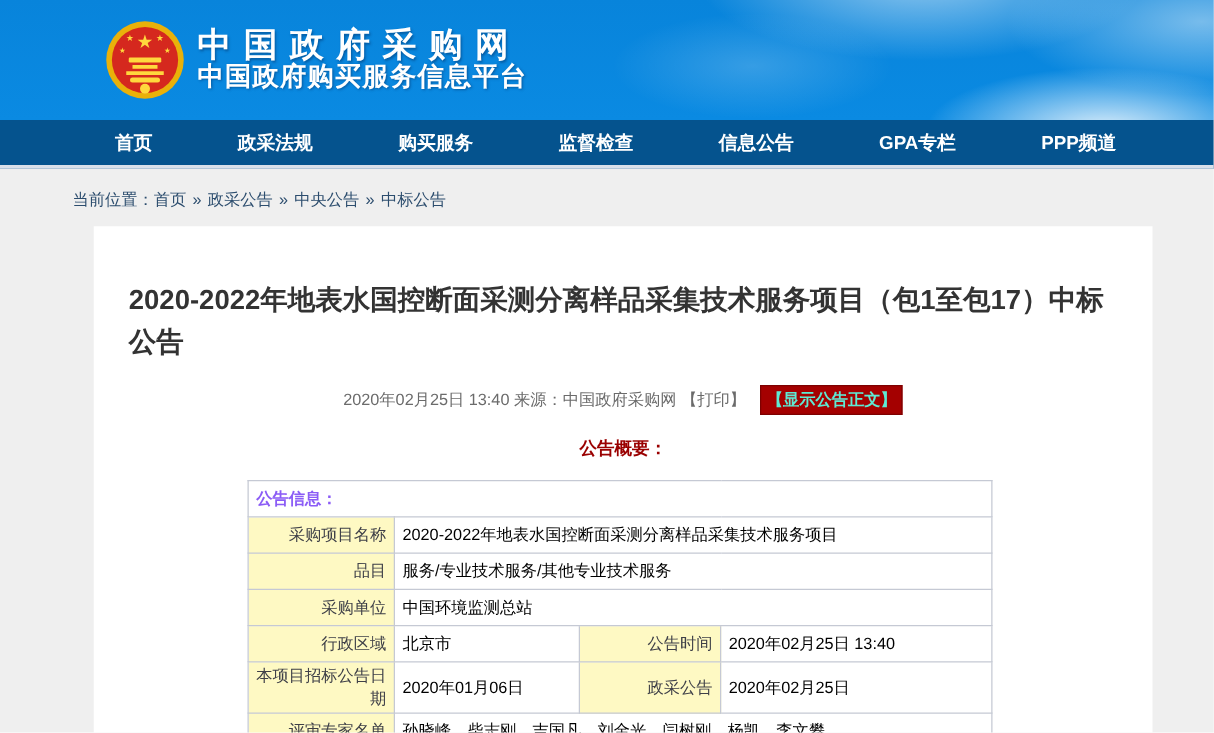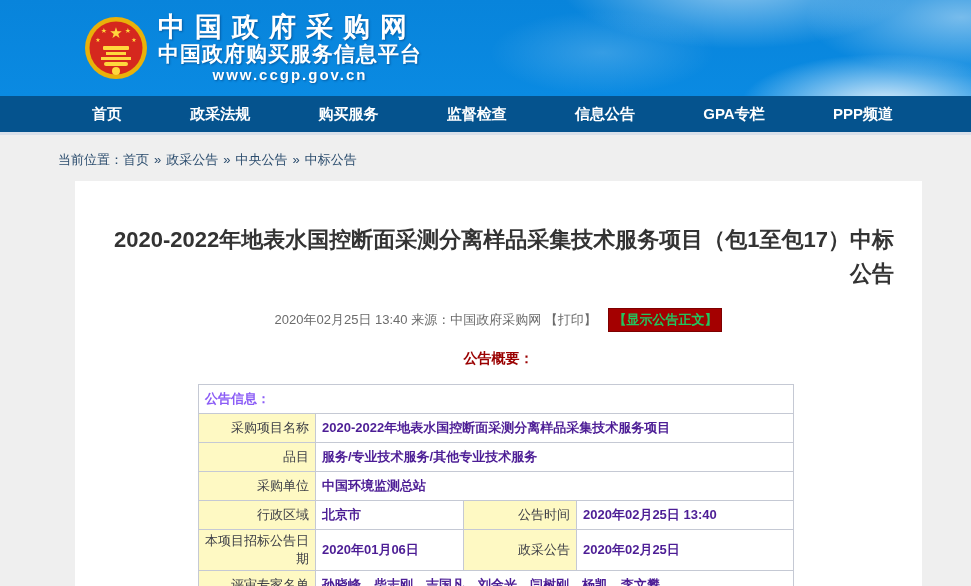--- a/index.html
+++ b/index.html
@@ -31,35 +31,35 @@
         border-bottom:3px solid #D9E0EA; }
   .nav a{ color:#fff; font-size:15px; font-weight:bold; text-decoration:none; white-space:nowrap; }
 
   
   .breadcrumb{ padding:16px 0 12px 58px; font-size:13px; color:#2C4D6E; }
   .breadcrumb a{ color:#2C4D6E; text-decoration:none; }
   .crumb-sep{ margin:0 5px; color:#2C4D6E; }
 
   
   .panel{ margin-left:75px; width:847px; background:#fff; min-height:410px; padding-top:42px; }
-  .article-title{ font-size:22px; font-weight:bold; color:#333; text-align:right;
+  .article-title{ font-size:22px; font-weight:bold; color:#333; text-align:left;
     line-height:1.55; padding:0 28px; }
   .meta{ text-align:center; margin-top:17px; font-size:13px; color:#6B6B6B; }
   .meta .print{ color:#6B6B6B; text-decoration:none; margin-left:0;text-align:center; }
-  .badge-red{ display:inline-block; margin-left:8px; background:#A40000; color:#22c55e;
+  .badge-red{ display:inline-block; margin-left:8px; background:#A40000; color:#5eead4;
     font-weight:bold; font-size:13px; padding:2px 4px; text-decoration:none;
     border:1px solid #7E0000; }
   .summary-head{ text-align:center; margin-top:18px; font-size:14px; font-weight:bold; color:#9A0000; }
 
   
   table.info{ border-collapse:collapse; margin:16px 0 0 123px; width:595px; table-layout:fixed;
     font-size:13px; color:#333; }
   table.info td{ border:1px solid #C5C9D4; height:29px; padding:2px 6px; vertical-align:middle; }
   td.lbl{ background:#fef9c3; color:#3F4048; text-align:right; }
-  td.val{ font-weight:bold; color:#4c1d95; text-align:left; padding-left:9px;margin-top:24px; }
+  td.val{ font-weight:normal; color:#000000; text-align:left; padding-left:9px;margin-top:24px; }
   td.hdr{ font-weight:bold; color:#8b5cf6; padding-left:9px; }
   col.c1{ width:117px; } col.c2{ width:148px; } col.c3{ width:113px; } col.c4{ width:217px; }
 </style>
 </head>
 <body>
 
 <header class="banner">
   <svg class="emblem" viewBox="0 0 64 64">
     <circle cx="32" cy="32" r="31" fill="#E9B10A"></circle>
     <circle cx="32" cy="32" r="26.5" fill="#D5281E"></circle>
@@ -70,21 +70,20 @@
     <text x="50" y="26" font-size="6" text-anchor="middle" fill="#FFD83D">★</text>
     <rect x="19" y="30" width="26" height="4" rx="1" fill="#FFD83D"></rect>
     <rect x="22" y="36" width="20" height="3" fill="#FFD83D"></rect>
     <rect x="17" y="41" width="30" height="3" fill="#FFD83D"></rect>
     <rect x="20" y="46" width="24" height="4" rx="2" fill="#FFD83D"></rect>
     <circle cx="32" cy="55" r="4" fill="#FFD83D"></circle>
   </svg>
   <div class="banner-text">
     <div class="banner-title">中国政府采购网</div>
     <div class="banner-sub">中国政府购买服务信息平台</div>
-    <div class="banner-url">www.ccgp.gov.cn</div>
   </div>
 </header>
 
 <nav class="nav">
   <a href="#">首页</a>
   <a href="#">政采法规</a>
   <a href="#">购买服务</a>
   <a href="#">监督检查</a>
   <a href="#">信息公告</a>
   <a href="#">GPA专栏</a>

